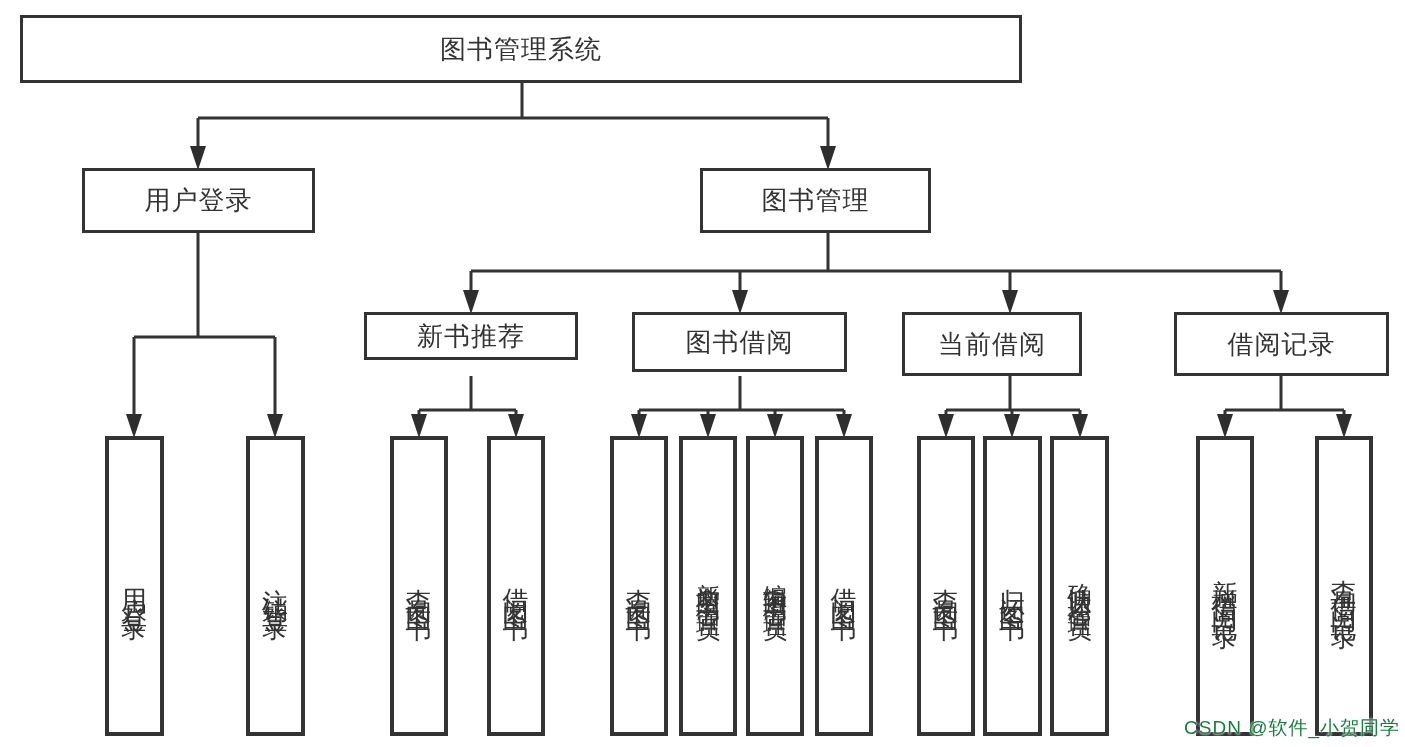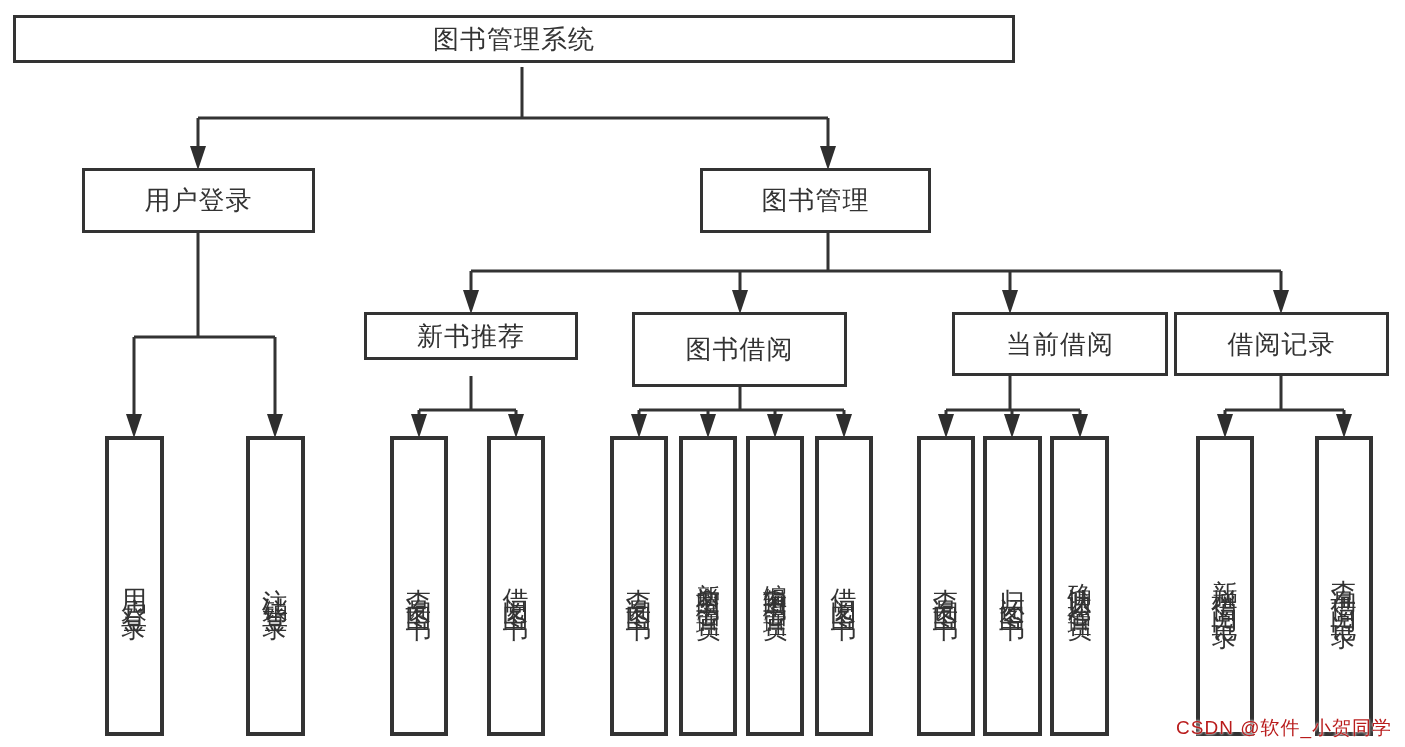--- a/index.html
+++ b/index.html
@@ -13,22 +13,22 @@
     display:flex;align-items:center;justify-content:center;text-align:center;
   }
   .leaf{border-width:4px;}
   .hlabel{font-size:26px;letter-spacing:1px;white-space:nowrap;}
   .vtext{
     writing-mode:vertical-rl;text-orientation:mixed;
     font-size:26px;letter-spacing:9px;line-height:1;white-space:nowrap;
   }
   .vtext.long{font-size:24px;letter-spacing:5px;}
   .watermark{
-    position:absolute;right:13px;bottom:6px;font-size:19px;letter-spacing:1px;
-    color:#b91c1c;text-shadow:0 0 3px #ffffff,0 0 2px #ffffff;white-space:nowrap;
+    position:absolute;right:5px;bottom:6px;font-size:19px;letter-spacing:1px;
+    color:#15803d;text-shadow:0 0 3px #ffffff,0 0 2px #ffffff;white-space:nowrap;
   }
 </style>
 </head>
 <body>
 
 <div class="canvas">
 
   <svg class="wires" width="1405" height="747" viewBox="0 0 1405 747" xmlns="http://www.w3.org/2000/svg">
     <path fill="none" stroke="#333333" stroke-width="3" d="
       M522 67 V118 M198 118 H828 M198 118 V150 M828 118 V150
@@ -54,38 +54,38 @@
       <polygon points="767,414 783,414 775,438"></polygon>
       <polygon points="836,414 852,414 844,438"></polygon>
       <polygon points="938,414 954,414 946,438"></polygon>
       <polygon points="1004,414 1020,414 1012,438"></polygon>
       <polygon points="1072,414 1088,414 1080,438"></polygon>
       <polygon points="1217,414 1233,414 1225,438"></polygon>
       <polygon points="1336,414 1352,414 1344,438"></polygon>
     </g>
   </svg>
 
-  <div class="box" style="left:13px;top:15px;width:1002px;height:48px;font-family:Liberation Serif, serif;">
+  <div class="box" style="left:20px;top:15px;width:1002px;height:68px;font-family:Liberation Serif, serif;">
     <span class="hlabel">图书管理系统</span>
   </div>
 
   <div class="box" style="left:82px;top:168px;width:233px;height:65px;">
     <span class="hlabel">用户登录</span>
   </div>
   <div class="box" style="left:700px;top:168px;width:231px;height:65px;">
     <span class="hlabel">图书管理</span>
   </div>
 
   <div class="box" style="left:364px;top:312px;width:214px;height:48px;">
     <span class="hlabel">新书推荐</span>
   </div>
-  <div class="box" style="left:632px;top:312px;width:215px;height:75px;">
+  <div class="box" style="left:632px;top:312px;width:215px;height:60px;">
     <span class="hlabel">图书借阅</span>
   </div>
-  <div class="box" style="left:952px;top:312px;width:216px;height:64px;">
+  <div class="box" style="left:902px;top:312px;width:180px;height:64px;">
     <span class="hlabel">当前借阅</span>
   </div>
   <div class="box" style="left:1174px;top:312px;width:215px;height:64px;">
     <span class="hlabel">借阅记录</span>
   </div>
 
   <div class="box leaf" style="left:105px;top:436px;width:59px;height:300px;">
     <span class="vtext">用户登录</span>
   </div>
   <div class="box leaf" style="left:246px;top:436px;width:59px;height:300px;">

